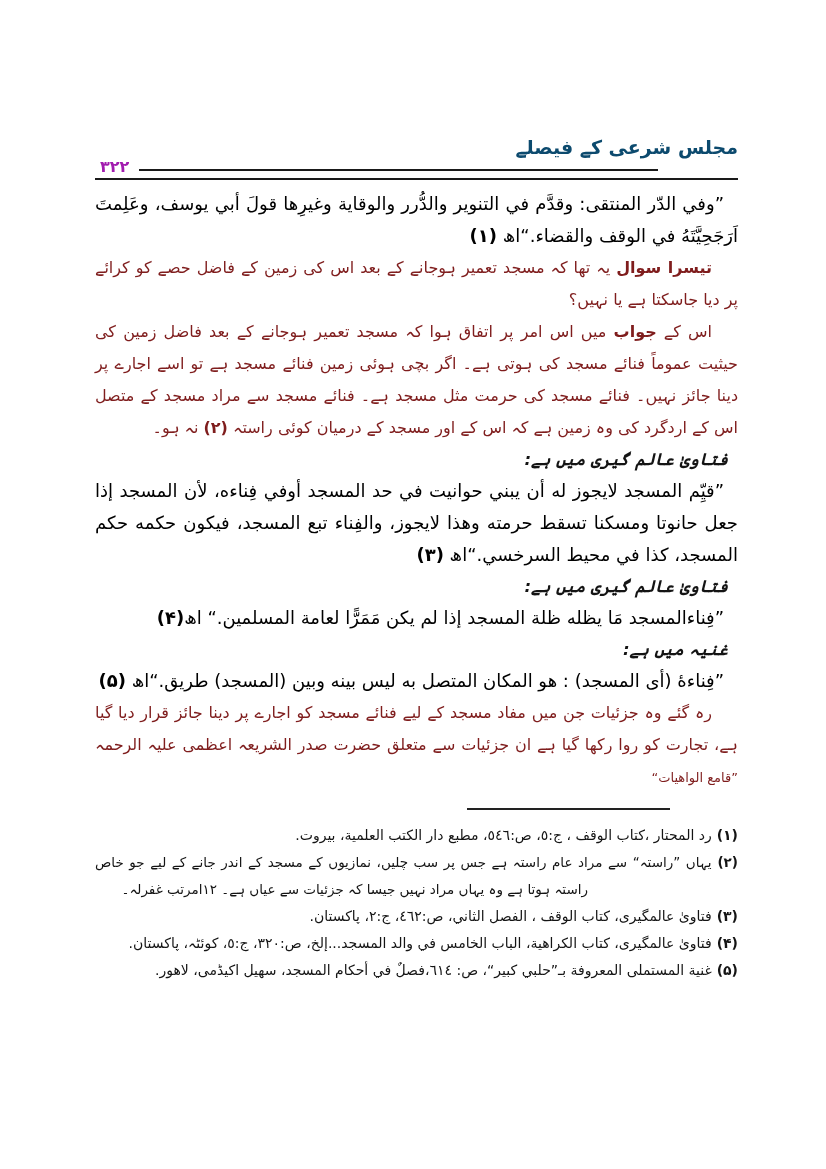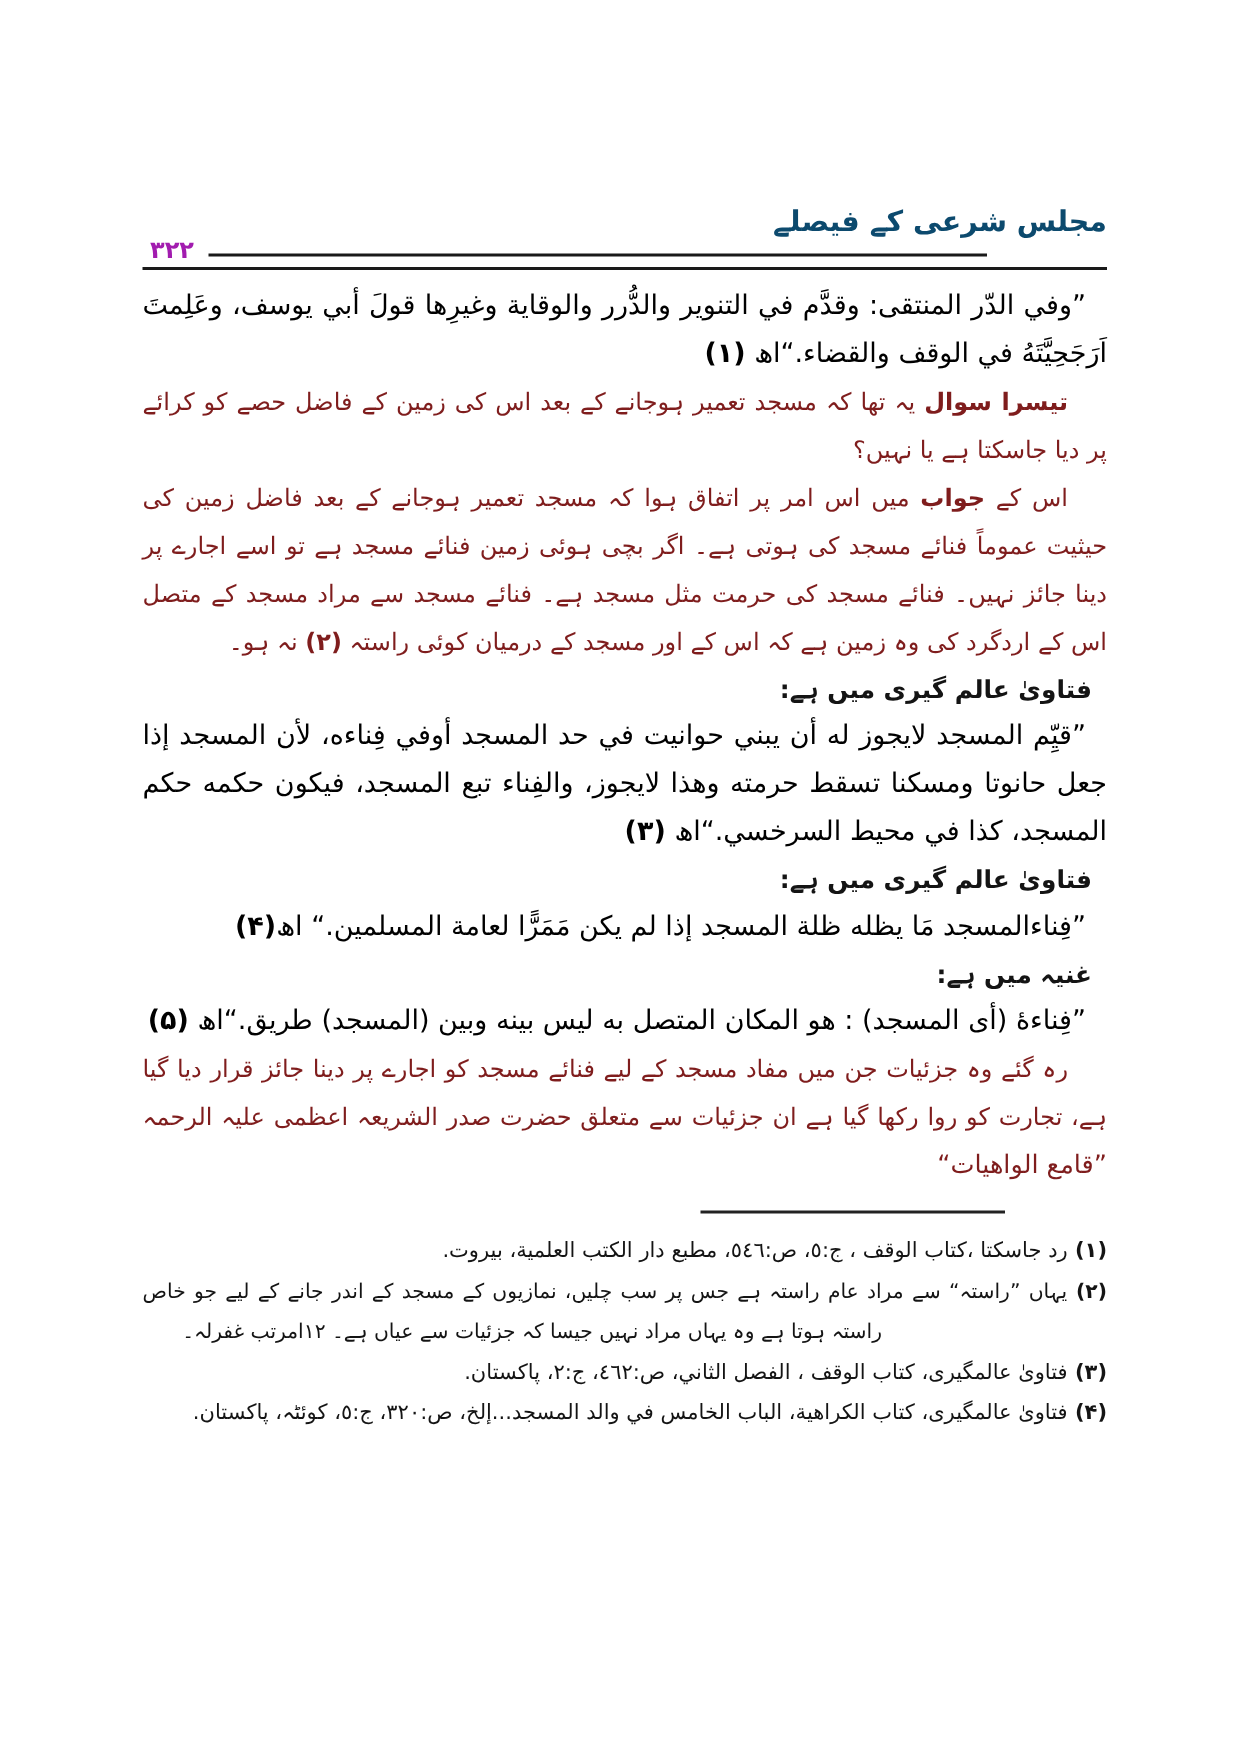--- a/index.html
+++ b/index.html
@@ -13,24 +13,24 @@
   .htitle{position:absolute;right:0;top:-4px;font-size:19px;font-weight:bold;color:#0c4a6e;}
   .pnum{position:absolute;left:5px;bottom:2px;font-size:16px;font-weight:bold;letter-spacing:2px;color:#a21caf;}
   .mid-rule{position:absolute;left:44px;right:80px;bottom:7px;height:2px;background:#1a1a1a;}
   
   main{padding-top:8px;}
   p{margin:0;}
   .urdu{font-size:16px;line-height:32px;text-align:justify;color:#7f1d1d;}
   .arabic{font-size:18px;line-height:32px;text-align:justify;color:#000000;}
   .quote{text-indent:14px;}
   .para{text-indent:26px;}
-  .heading{font-size:16.5px;line-height:31px;text-align:right;padding-right:10px;font-weight:bold;color:#141414;}
+  .heading{font-size:16.5px;line-height:31px;text-align:right;padding-right:10px;font-weight:bold;color:#141414;font-style:italic;}
   .ref{font-weight:bold;}
   b{font-weight:bold;}
-  .arabic-inline{font-size:17px;}
+  .arabic-inline{font-size:13px;}
   
   .fn-sep{width:203px;height:2px;background:#222;margin:14px 68px 12px auto;}
   .footnotes{direction:rtl;}
   .footnote{
     font-size:14px;line-height:27px;text-align:justify;color:#141414;
     padding-right:150px;text-indent:-150px;margin:0;
   }
   .footnote .marker{font-weight:bold;}
   .fn-urdu{font-size:13.5px;}
 </style>
@@ -63,20 +63,21 @@
 
     <p class="heading">غنیہ میں ہے:</p>
 
     <p class="arabic quote"><span>”فِناءهٔ (أى المسجد) : هو المكان المتصل به ليس بينه وبين (المسجد) طريق.“اھ </span><span class="ref">(۵)</span></p>
 
     <p class="urdu para"><span>رہ گئے وہ جزئیات جن میں مفاد مسجد کے لیے فنائے مسجد کو اجارے پر دینا جائز قرار دیا گیا ہے، تجارت کو روا رکھا گیا ہے ان جزئیات سے متعلق حضرت صدر الشریعہ اعظمی علیہ الرحمہ </span><span class="arabic-inline">”قامع الواهيات“</span></p>
 
     <div class="fn-sep"></div>
 
     <section class="footnotes">
-      <p class="footnote"><span class="marker">(۱) </span><span>رد جاسکتا ،كتاب الوقف ، ج:٥، ص:٥٤٦، مطبع دار الكتب العلمية، بيروت.</span></p>
+      <p class="footnote"><span class="marker">(۱) </span><span>رد المحتار ،كتاب الوقف ، ج:٥، ص:٥٤٦، مطبع دار الكتب العلمية، بيروت.</span></p>
       <p class="footnote fn-urdu"><span class="marker">(۲) </span><span>یہاں ”راستہ“ سے مراد عام راستہ ہے جس پر سب چلیں، نمازیوں کے مسجد کے اندر جانے کے لیے جو خاص راستہ ہوتا ہے وہ یہاں مراد نہیں جیسا کہ جزئیات سے عیاں ہے۔ ۱۲امرتب غفرلہ۔</span></p>
       <p class="footnote"><span class="marker">(۳) </span><span>فتاوىٰ عالمگیری، كتاب الوقف ، الفصل الثاني، ص:٤٦٢، ج:٢، پاکستان.</span></p>
       <p class="footnote"><span class="marker">(۴) </span><span>فتاوىٰ عالمگیری، كتاب الكراهية، الباب الخامس في والد المسجد...إلخ، ص:٣٢٠، ج:٥، كوئٹہ، پاکستان.</span></p>
+      <p class="footnote"><span class="marker">(۵) </span><span>غنية المستملى المعروفة بـ”حلبي كبير“، ص: ٦١٤،فصلٌ في أحكام المسجد، سهيل اكیڈمی، لاهور.</span></p>
     </section>
 
   </main>
 </div>
 
 </body></html>

